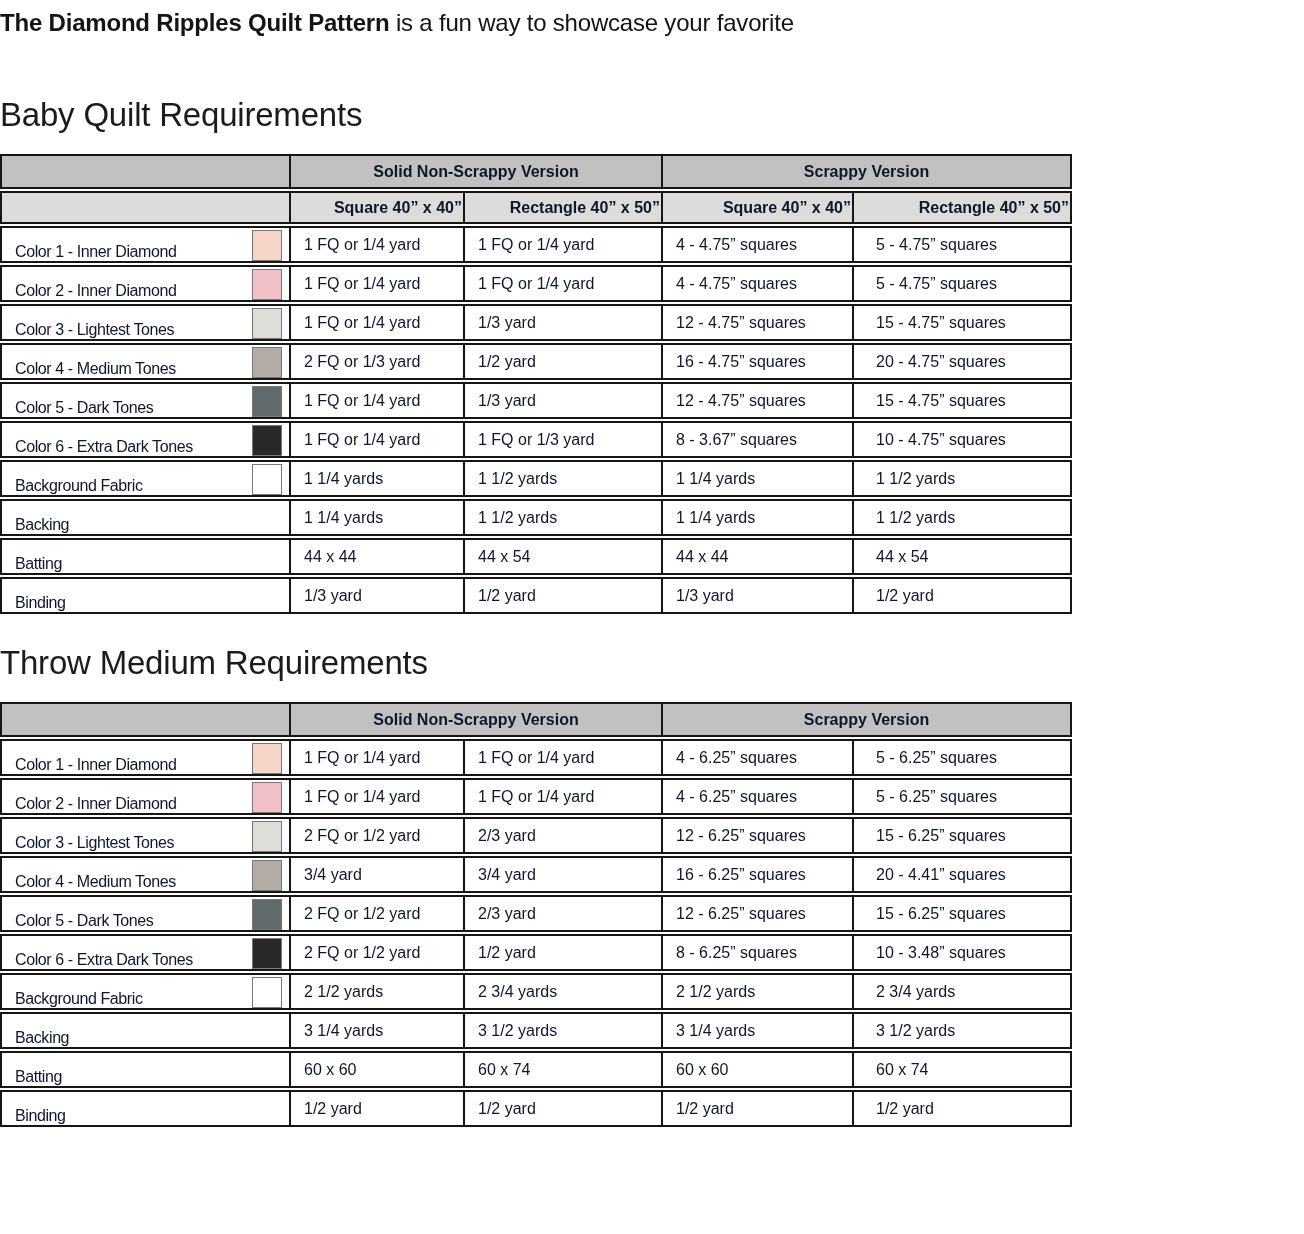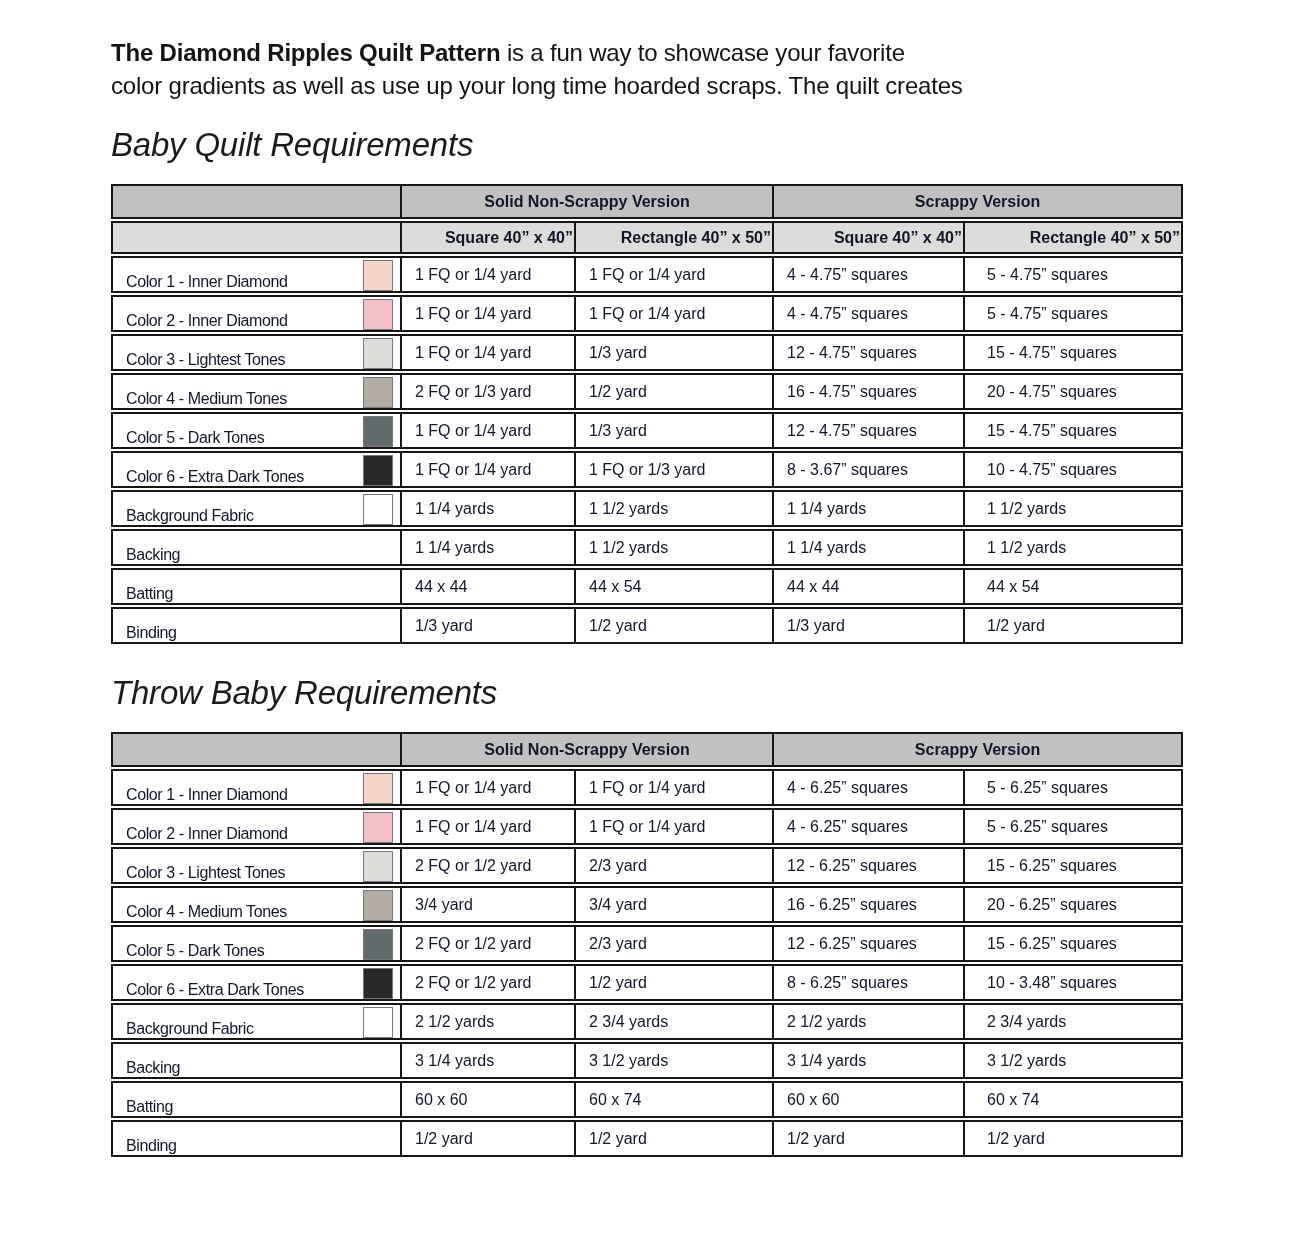--- a/index.html
+++ b/index.html
@@ -9,40 +9,38 @@
   }
   body {
     width: 1304px;
     height: 1234px;
     overflow: hidden;
     font-family: "Liberation Sans", "DejaVu Sans", sans-serif;
     color: #1a1a1a;
     -webkit-font-smoothing: antialiased;
   }
   .content {
-    margin-left: 111px;
-    padding-top: 36px;
+    padding-top: 6px;
     width: 1072px;
   }
   .intro {
     font-size: 24px;
     line-height: 33px;
     letter-spacing: -0.2px;
     color: #141414;
     margin: 0;
   }
   .intro strong { font-weight: bold; }
   h2.section-title {
     font-size: 33px;
     line-height: 35px;
     font-weight: 500;
     letter-spacing: -0.2px;
     color: #1b1b1b;
     margin: 25px 0 20px 0;
-    font-style: italic;
   }
   h2.section-title.second { margin-top: 29px; }
   table.req-table {
     border-collapse: separate;
     border-spacing: 0 2px;
     table-layout: fixed;
     width: 1072px;
     font-size: 16px;
     color: #0f172a;
   }
@@ -100,21 +98,21 @@
     border: 1px solid #787878;
     box-sizing: border-box;
   }
 </style>
 </head>
 <body>
 
 <div class="content">
 
   <p class="intro"><strong>The Diamond Ripples Quilt Pattern</strong><span> is a fun way to showcase your favorite</span><br>
-  <span>color gradients as well as use up your long time hoarded scraps. The quilt creates</span><br>
+  <br>
   </p>
 
   <h2 class="section-title">Baby Quilt Requirements</h2>
 
   <table class="req-table">
     <colgroup>
       <col style="width:291px">
         <col style="width:174px">
         <col style="width:198px">
         <col style="width:191px">
@@ -248,21 +246,21 @@
             </div>
           </td>
           <td class="value-cell">1/3 yard</td>
           <td class="value-cell">1/2 yard</td>
           <td class="value-cell">1/3 yard</td>
           <td class="value-cell last">1/2 yard</td>
         </tr>
       </tbody>
   </table>
 
-  <h2 class="section-title second">Throw Baby Requirements</h2>
+  <h2 class="section-title second">Throw Medium Requirements</h2>
 
   <table class="req-table">
     <colgroup>
       <col style="width:291px">
         <col style="width:174px">
         <col style="width:198px">
         <col style="width:191px">
         <col style="width:218px">
     </colgroup>
     <thead>
@@ -312,21 +310,21 @@
         <tr>
           <td class="label-cell">
             <div class="label-wrap">
               <span class="row-label">Color 4 - Medium Tones</span>
               <span class="color-swatch" style="background: rgb(178, 172, 165);"></span>
             </div>
           </td>
           <td class="value-cell">3/4 yard</td>
           <td class="value-cell">3/4 yard</td>
           <td class="value-cell">16 - 6.25” squares</td>
-          <td class="value-cell last">20 - 6.25” squares</td>
+          <td class="value-cell last">20 - 4.41” squares</td>
         </tr>
         <tr>
           <td class="label-cell">
             <div class="label-wrap">
               <span class="row-label">Color 5 - Dark Tones</span>
               <span class="color-swatch" style="background: rgb(98, 107, 107);"></span>
             </div>
           </td>
           <td class="value-cell">2 FQ or 1/2 yard</td>
           <td class="value-cell">2/3 yard</td>

